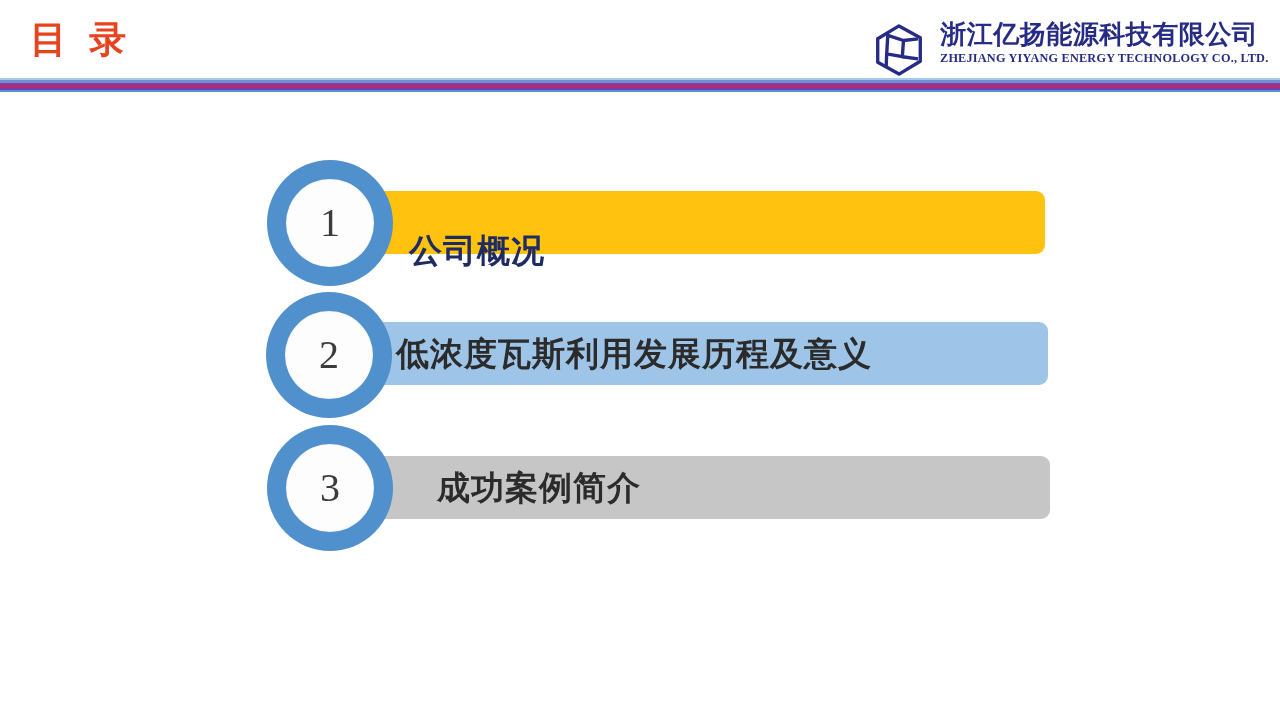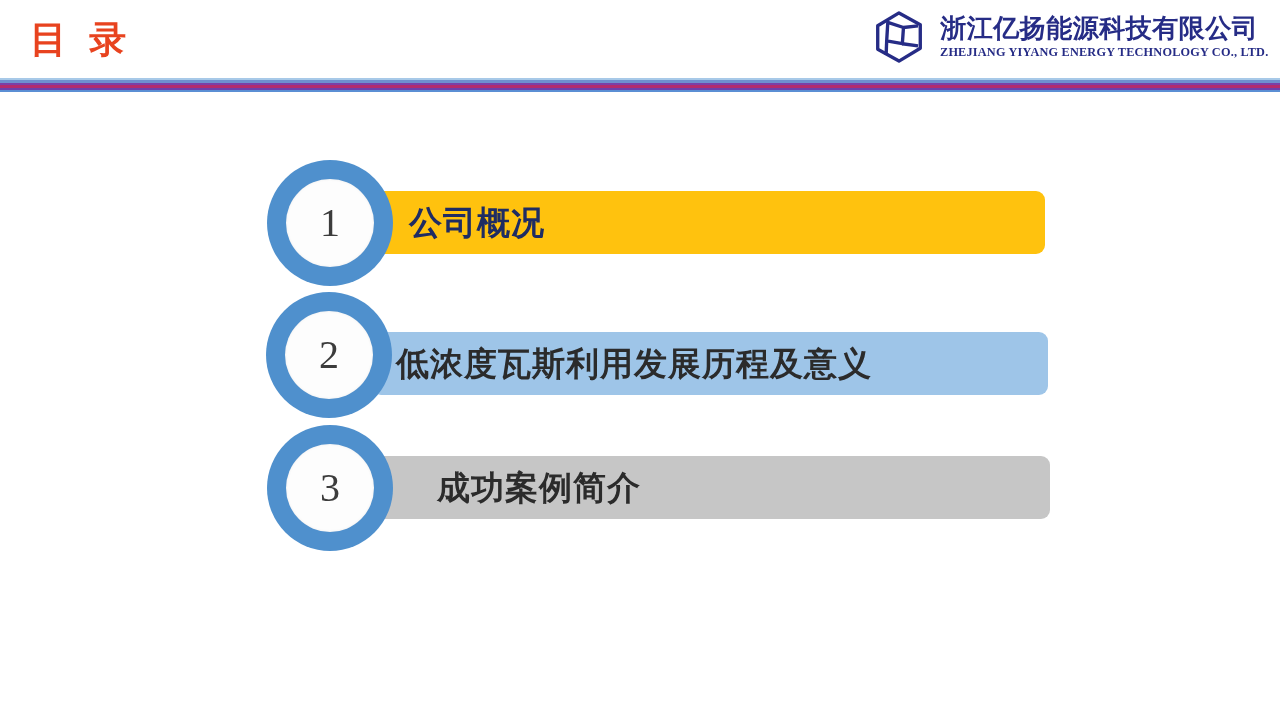--- a/index.html
+++ b/index.html
@@ -32,24 +32,24 @@
     color: #E8431F;
     letter-spacing: 6px;
     line-height: 46px;
     white-space: nowrap;
   }
 
   
   #company-logo {
     position: absolute;
     right: 8px;
-    top: 6px;
+    top: 22px;
     height: 62px;
     display: flex;
-    align-items: center;
+    align-items: flex-start;
     gap: 13px;
   }
   #logo-mark {
     width: 56px;
     height: 56px;
     flex: 0 0 auto;
   }
   #logo-text-block {
     display: flex;
     flex-direction: column;
@@ -161,28 +161,27 @@
   #toc-row-2 .toc-circle { left: 266px; top: 5px; }
   #toc-row-3 .toc-circle { left: 267px; top: 5px; }
 
   #toc-bar-1 {
     left: 375px; top: 36px; width: 670px;
     background: #FFC20E;
   }
   #toc-bar-2 {
     left: 372px; top: 35px; width: 676px;
     background: #9EC5E8;
-    margin-top: 10px;
   }
   #toc-bar-3 {
     left: 372px; top: 36px; width: 678px;
     background: #C6C6C6;
   }
 
-  #toc-label-1 { left: 34px; color: #1F2C63; }
+  #toc-label-1 { left: 34px; color: #1F2C63; margin-top: 28px; }
   #toc-label-2 { left: 24px; color: #2B2B2B; }
   #toc-label-3 { left: 24px; color: #2B2B2B; margin-left: 41px; }
 </style>
 </head>
 <body>
 
 <div id="slide-header">
 
   <div id="page-title">目 录</div>
 

